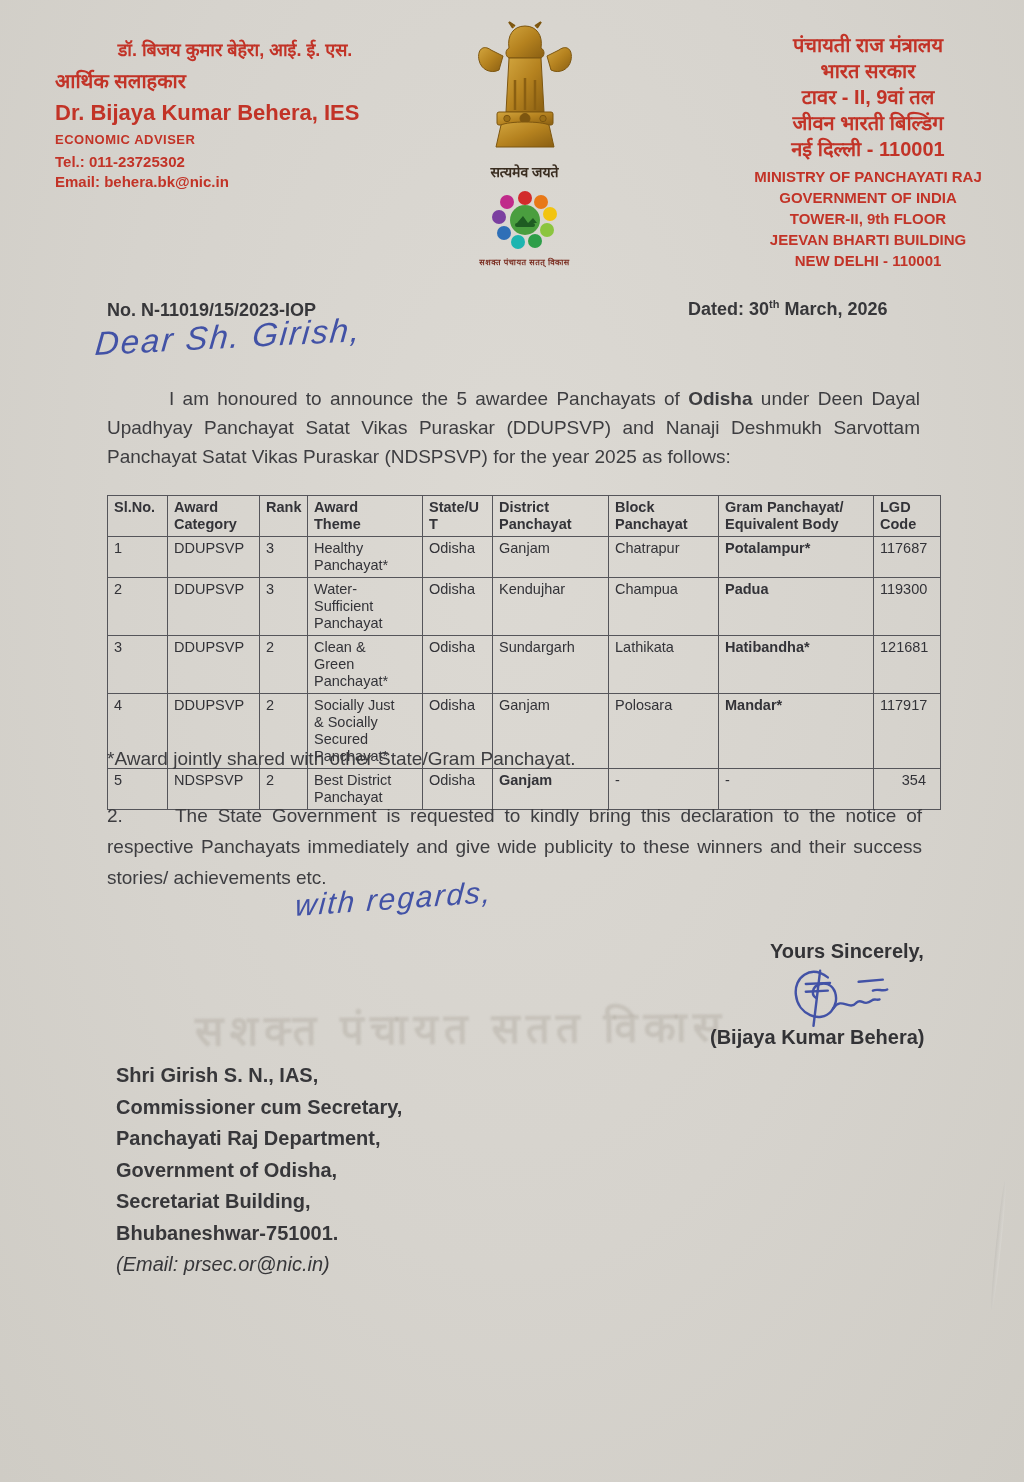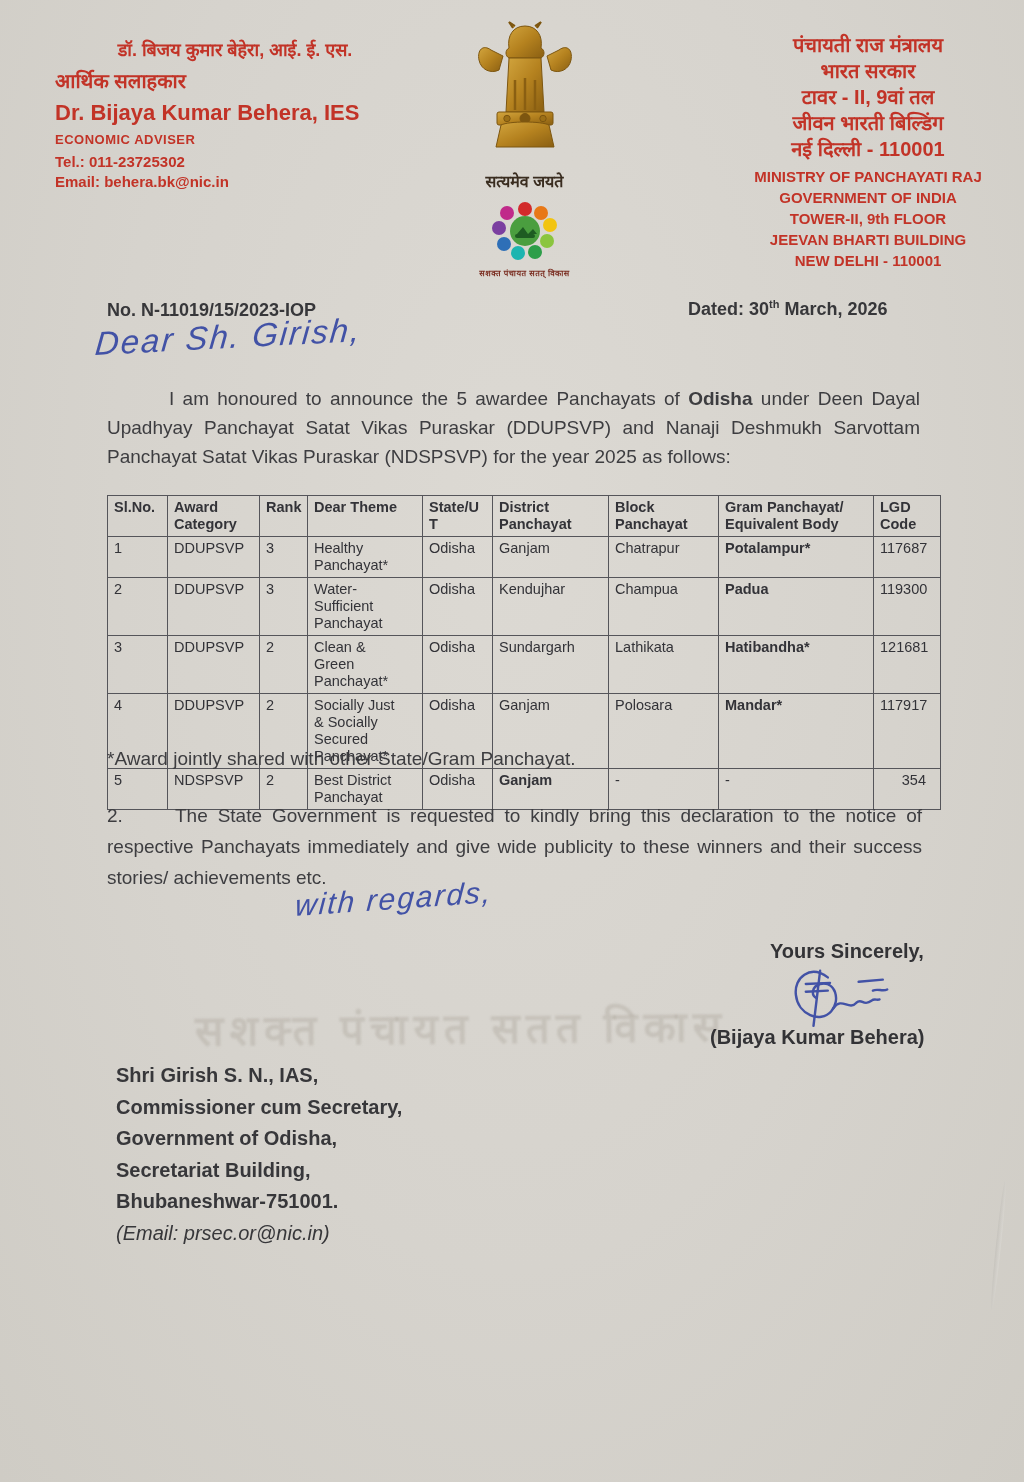--- a/index.html
+++ b/index.html
@@ -11,21 +11,21 @@
           radial-gradient(ellipse at 50% 35%, #dcd9d3 0%, #d6d3cd 55%, #cfccc5 100%);
         color:#3d3d40;}
   
   .lh-left{position:absolute;left:55px;top:34px;width:360px;color:#c23327;}
   .lh-left .hi-name{font-size:18px;font-weight:bold;line-height:32px;text-align:center;}
   .lh-left .hi-title{font-size:20px;font-weight:bold;line-height:30px;}
   .lh-left .en-name{font-size:22px;font-weight:bold;line-height:30px;margin-top:2px;}
   .lh-left .en-title{font-size:13px;font-weight:bold;letter-spacing:.5px;line-height:24px;}
   .lh-left .contact{font-size:15px;font-weight:bold;line-height:20px;}
   .lh-center{position:absolute;left:452px;top:20px;width:145px;text-align:center;}
-  .motto{font-size:16px;font-weight:bold;color:#3a2d20;margin-top:14px;}
+  .motto{font-size:14px;font-weight:bold;color:#3a2d20;margin-top:6px;}
   .logo-caption{font-size:8px;font-weight:bold;color:#7a2d20;margin-top:1px;letter-spacing:.5px;}
   .lh-right{position:absolute;left:742px;top:32px;width:252px;text-align:center;color:#c23327;}
   .lh-right .hi{font-size:20px;font-weight:bold;line-height:26px;}
   .lh-right .en{font-size:15px;font-weight:bold;line-height:21px;}
   .lh-right .hi-block{margin-bottom:4px;}
   
   .ref-no{position:absolute;left:107px;top:300px;font-size:18px;font-weight:bold;color:#37373a;}
   .ref-date{position:absolute;left:688px;top:298px;font-size:18px;font-weight:bold;color:#37373a;}
   .ref-date sup{font-size:11px;}
   
@@ -171,21 +171,21 @@
           <col style="width:116px">
         <col style="width:110px">
           <col style="width:155px">
           <col style="width:67px">
       </colgroup>
       <thead>
           <tr>
             <th>Sl.No.</th>
             <th>Award Category</th>
             <th>Rank</th>
-            <th>Dear Theme</th>
+            <th>Award Theme</th>
             <th>State/U T</th>
             <th>District Panchayat</th>
             <th>Block Panchayat</th>
             <th>Gram Panchayat/ Equivalent Body</th>
             <th>LGD Code</th>
           </tr>
         </thead>
       <tbody>
           <tr>
             <td>1</td>
@@ -265,20 +265,21 @@
       <path d="M43,42 C51,31 57,45 64,37 C69,32 70,41 78,35 C80,33 83,35 85,34"></path>
       <path d="M66,18 L88,16"></path>
       <path d="M79,26 C83,24 88,27 92,25"></path>
     </g>
   </svg>
   <div class="signatory">(Bijaya Kumar Behera)</div>
 
   <div class="recipient">
     <div>Shri Girish S. N., IAS,</div>
     <div>Commissioner cum Secretary,</div>
+    <div>Panchayati Raj Department,</div>
     <div>Government of Odisha,</div>
     <div>Secretariat Building,</div>
     <div>Bhubaneshwar-751001.</div>
     <div class="email">(Email: prsec.or@nic.in)</div>
   </div>
 
   <div class="crease"></div>
 </div>
 
 </body></html>

